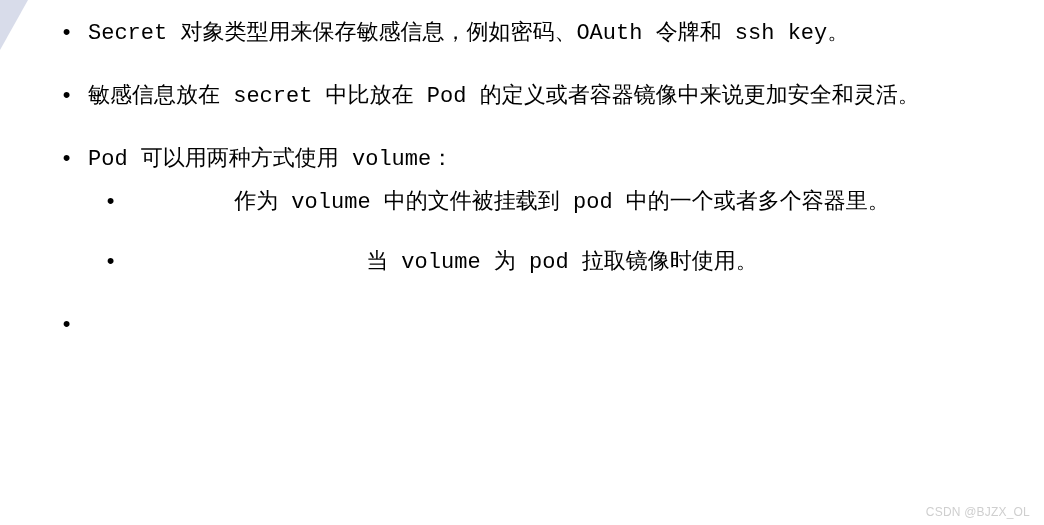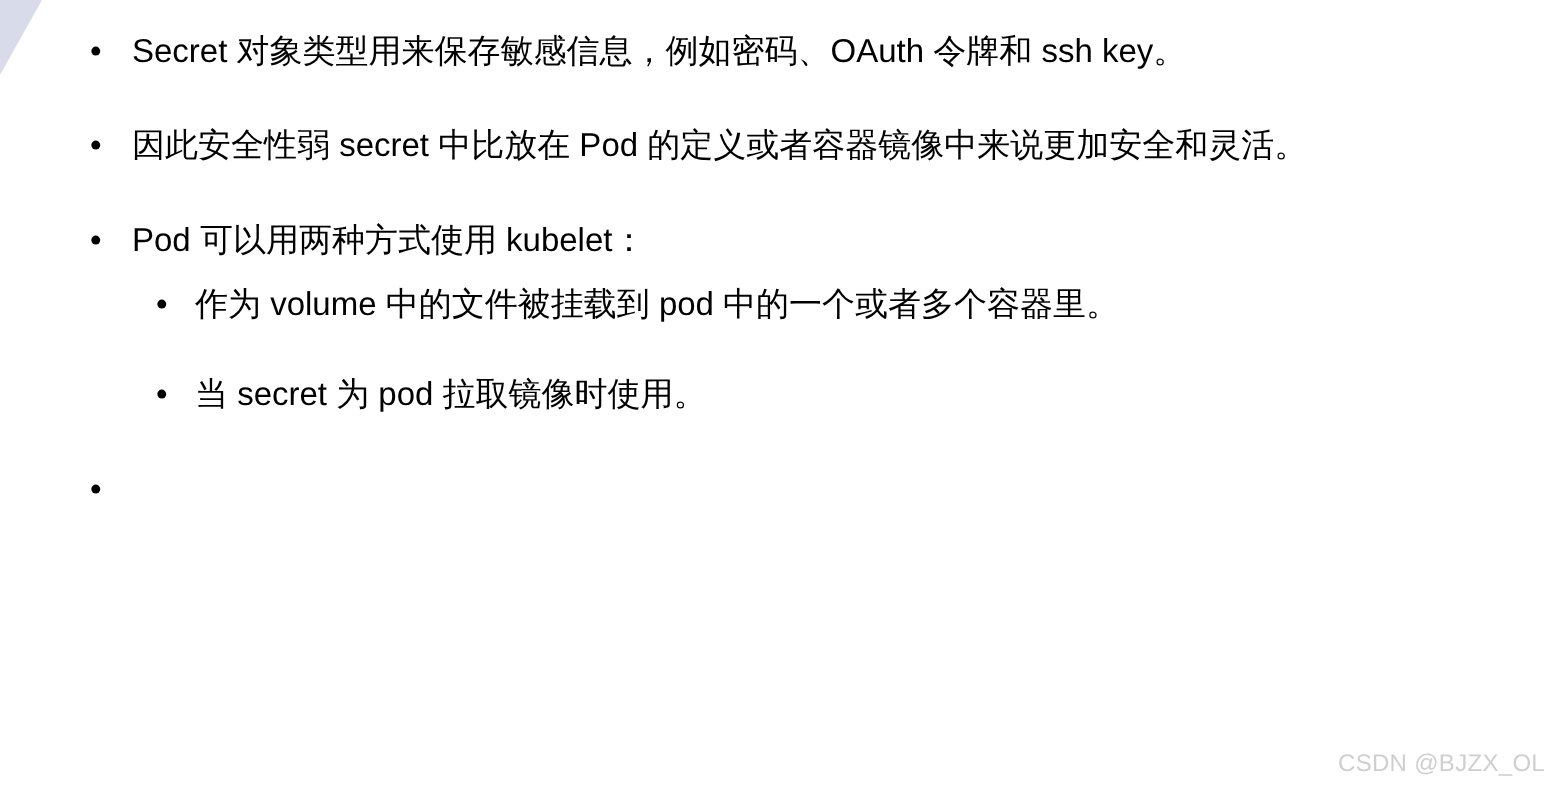--- a/index.html
+++ b/index.html
@@ -30,80 +30,82 @@
       padding: 16px 50px 0 50px;
     }
     ul.level1 {
       list-style: none;
     }
     ul.level1 > li {
       position: relative;
       padding-left: 38px;
       margin-bottom: 28px;
       line-height: 1.6;
+      font-family: Liberation Mono, monospace;
     }
     ul.level1 > li::before {
       content: "•";
       position: absolute;
       left: 10px;
       top: 0;
       font-size: 22px;
     }
     ul.level2 {
       list-style: none;
       margin-top: 8px;
     }
     ul.level2 > li {
       position: relative;
       padding-left: 42px;
       margin-bottom: 26px;
       line-height: 1.55;
+      text-align: center;
     }
     ul.level2 > li:last-child {
       margin-bottom: 0;
     }
     ul.level2 > li::before {
       content: "•";
       position: absolute;
       left: 16px;
       top: 0;
       font-size: 22px;
     }
     .watermark {
       position: absolute;
       bottom: 6px;
       right: 14px;
-      font-size: 16px;
+      font-size: 12px;
       color: #cfcfcf;
       font-family: Arial, sans-serif;
       letter-spacing: 0.2px;
       margin-top: 31px;
     }
   </style>
 </head>
 <body>
 
 <div class="corner-accent"></div>
 
 <div class="content">
   <ul class="level1">
     <li>
       <span>Secret 对象类型用来保存敏感信息，例如密码、OAuth 令牌和 ssh key。</span>
     </li>
     <li>
-      <span>因此安全性弱 secret 中比放在 Pod 的定义或者容器镜像中来说更加安全和灵活。</span>
+      <span>敏感信息放在 secret 中比放在 Pod 的定义或者容器镜像中来说更加安全和灵活。</span>
     </li>
     <li>
-      <span>Pod 可以用两种方式使用 kubelet：</span>
+      <span>Pod 可以用两种方式使用 volume：</span>
       <ul class="level2">
         <li>
           <span>作为 volume 中的文件被挂载到 pod 中的一个或者多个容器里。</span>
         </li>
         <li>
-          <span>当 secret 为 pod 拉取镜像时使用。</span>
+          <span>当 volume 为 pod 拉取镜像时使用。</span>
         </li>
       </ul>
     </li>
     <li>
     </li>
   </ul>
 </div>
 
 <div class="watermark">CSDN @BJZX_OL</div>
 

